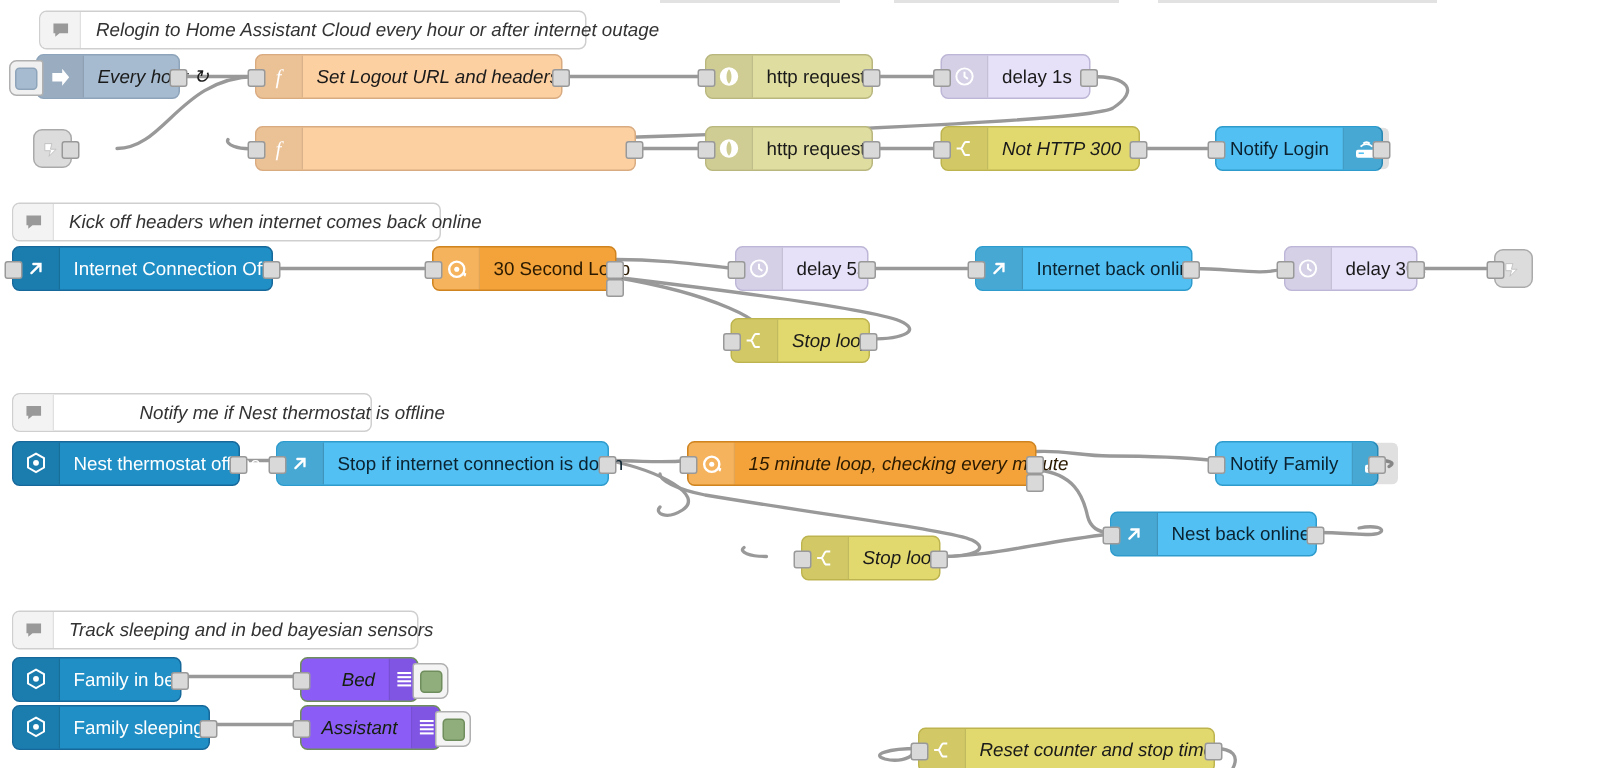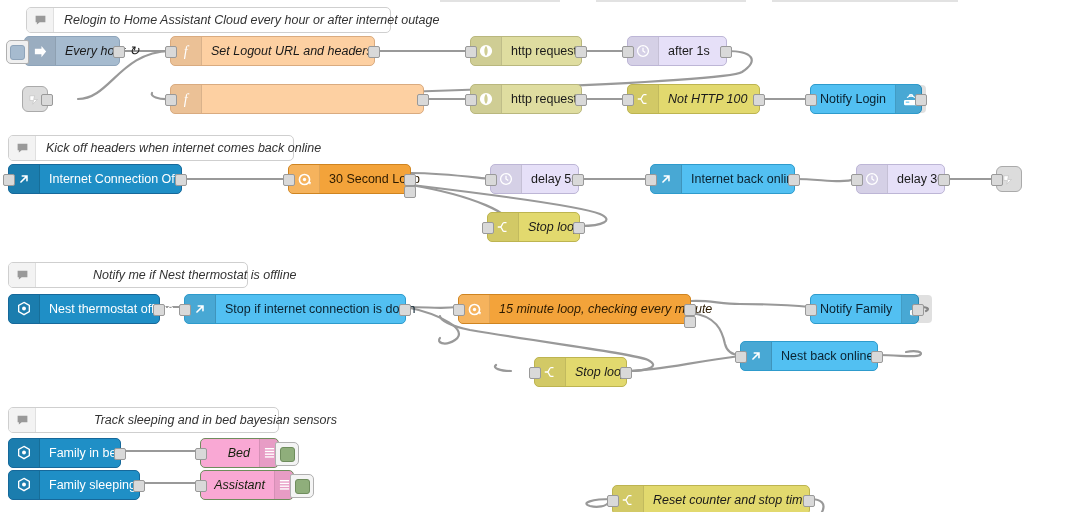--- a/index.html
+++ b/index.html
@@ -68,21 +68,21 @@
 
   
   .n-inject{background:#a6bbcf;border-color:#8ea4ba;}
   .n-function{background:#fdd0a2;border-color:#d9ab80;}
   .n-http{background:#dfdda0;border-color:#b9b77e;}
   .n-delay{background:#e6e0f8;border-color:#bdb6d6;}
   .n-switch{background:#e2d96e;border-color:#bdb450;}
   .n-ha-trigger{background:#1f8fc6;border-color:#16689a;color:#fff;}
   .n-loop{background:#f3a33a;border-color:#cf8420;color:#2b1a00;}
   .n-loop .icon{background:rgba(255,255,255,0.18);}
-  .n-debug{background:#f9a8d4;border-color:#6f8d5d;color:#14200c;}
+  .n-debug{background:#8b5cf6;border-color:#6f8d5d;color:#14200c;}
   .n-notify{background:#52c0f2;border-color:#2e9bcc;color:#0b2230;}
   .n-stop{background:#e2d96e;border-color:#bdb450;}
 
   .n-ha-event .icon,.n-ha-state .icon,.n-ha-trigger .icon,.n-notify .icon{
     background:rgba(0,0,0,0.12);border-color:rgba(0,0,0,0.12);
   }
 
   
   .comment{
     position:absolute;
@@ -272,32 +272,32 @@
     <span class="port out"></span>
   </div>
 
   <div class="node n-delay" style="left:627px;top:36px;width:100px;">
     <span class="icon">
       <svg class="gi" width="14" height="14" viewBox="0 0 16 16">
           <circle cx="8" cy="8" r="6.2" fill="none" stroke="#fff" stroke-width="1.5"></circle>
           <path d="M8 4.4V8l2.6 1.8" stroke="#fff" stroke-width="1.5" fill="none"></path>
         </svg>
     </span>
-    <span class="label">after 1s</span>
+    <span class="label">delay 1s</span>
     <span class="port in"></span>
     <span class="port out"></span>
   </div>
 
   <div class="node n-switch" style="left:627px;top:84px;width:133px;">
     <span class="icon">
       <svg class="gi" width="14" height="14" viewBox="0 0 16 16">
           <path d="M12 3h-3c-2 0-2 5-4 5h-3M12 13h-3c-2 0-2-5-4-5" stroke="#fff" stroke-width="1.5" fill="none"></path>
         </svg>
     </span>
-    <span class="label ital">Not HTTP 100</span>
+    <span class="label ital">Not HTTP 300</span>
     <span class="port in"></span>
     <span class="port out"></span>
   </div>
 
   <div class="node n-notify" style="left:810px;top:84px;width:112px;">
     <span class="label right">Notify Login</span>
     <span class="icon right">
       <svg class="gi" width="16" height="14" viewBox="0 0 18 16">
           <rect x="1" y="9" width="16" height="6" rx="1.4" fill="#fff"></rect>
           <path d="M4.5 6.5a6.4 6.4 0 019 0M6.6 4.2a3.4 3.4 0 014.8 0" stroke="#fff" stroke-width="1.4" fill="none"></path>
@@ -468,21 +468,21 @@
     <span class="icon">
       <svg class="gi" width="14" height="14" viewBox="0 0 16 16">
           <path d="M12 3h-3c-2 0-2 5-4 5h-3M12 13h-3c-2 0-2-5-4-5" stroke="#fff" stroke-width="1.5" fill="none"></path>
         </svg>
     </span>
     <span class="label ital">Stop loop</span>
     <span class="port in"></span>
     <span class="port out"></span>
   </div>
 
-  <div class="comment" style="left:8px;top:407px;width:271px;gap:48px;">
+  <div class="comment" style="left:8px;top:407px;width:271px;">
     <span class="icon">
       <svg class="gi" width="13" height="13" viewBox="0 0 16 16">
           <path d="M2 2h12v8H7l-3.5 3v-3H2z" fill="#999"></path>
         </svg>
     </span>
     <span class="label">Track sleeping and in bed bayesian sensors</span>
   </div>
 
   <div class="node n-ha-trigger" style="left:8px;top:438px;width:113px;">
     <span class="icon">

